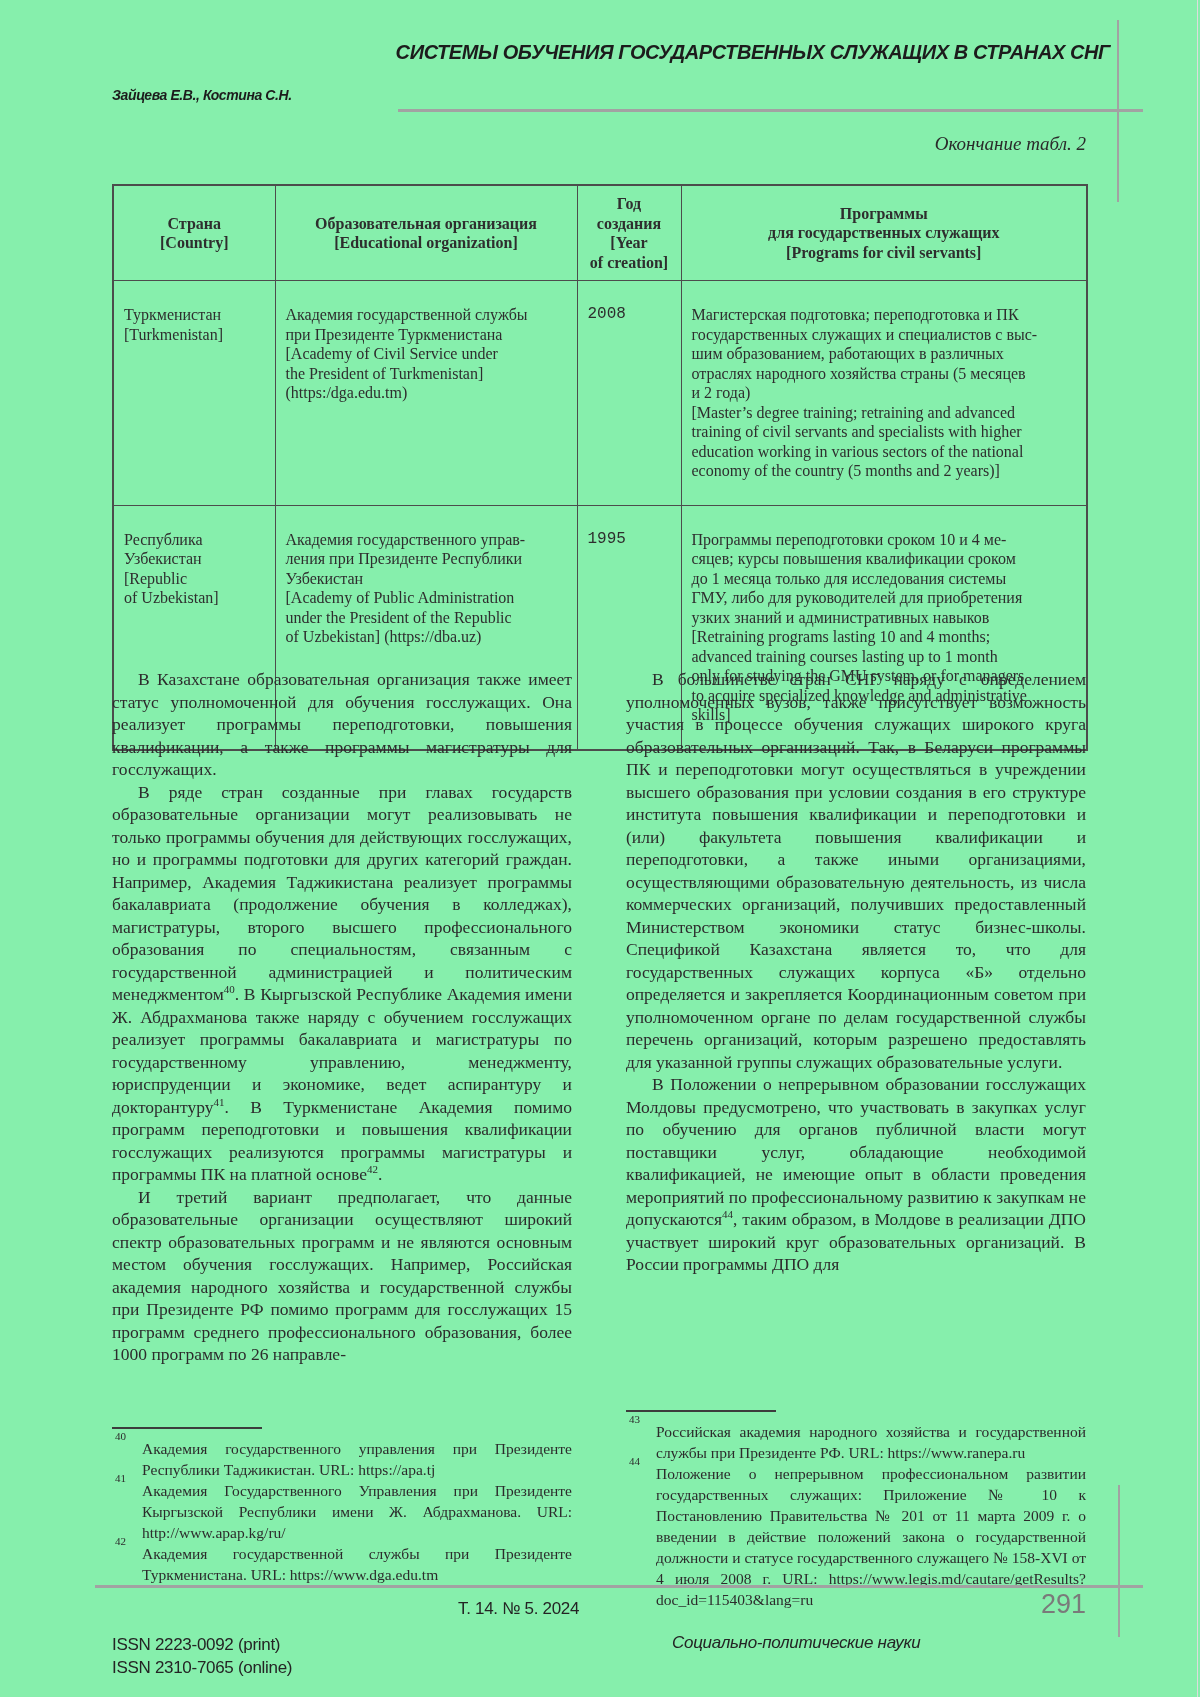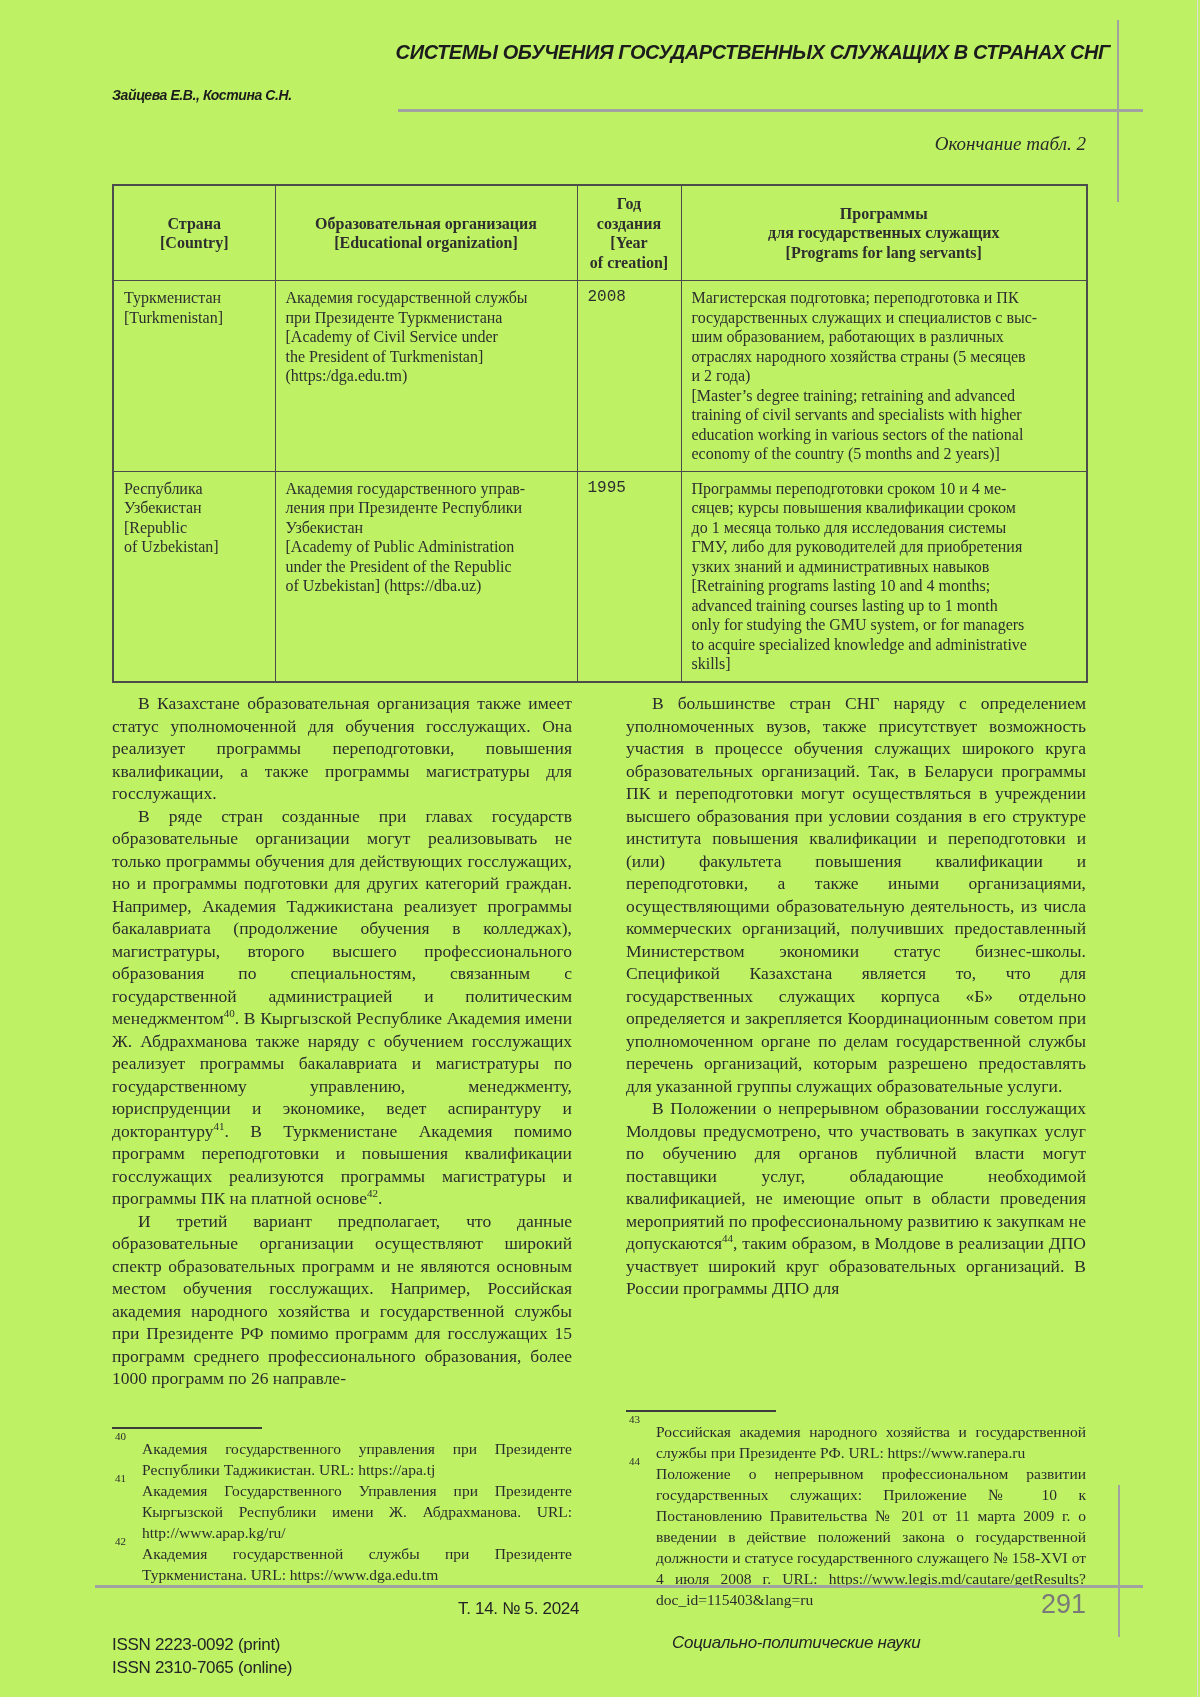--- a/index.html
+++ b/index.html
@@ -1,38 +1,38 @@
 <!DOCTYPE html>
 <html lang="ru"><head>
 <meta charset="utf-8">
 <style>
   html,body{margin:0;padding:0;background:#ffffff;}
-  .page{position:relative;width:1200px;height:1697px;background:#bef264;overflow:hidden;
+  .page{position:relative;width:1200px;height:1697px;background:#86efac;overflow:hidden;
         font-family:"Liberation Serif","DejaVu Serif",serif;color:#2e2e2e;}
   .edge-right{position:absolute;right:2px;top:0;width:1px;height:100%;background:#dcdcdc;}
 
   
   .running-title{position:absolute;top:41px;right:90px;font-family:"Liberation Sans","DejaVu Sans",sans-serif;
         font-style:italic;font-weight:bold;font-size:20px;letter-spacing:-0.4px;color:#1c1c1c;}
   .authors{position:absolute;top:87px;left:112px;font-family:"Liberation Sans","DejaVu Sans",sans-serif;
         font-style:italic;font-weight:bold;font-size:14px;letter-spacing:-0.4px;color:#1c1c1c;}
   .header-rule{position:absolute;top:109px;left:398px;width:745px;height:3px;background:#a2a2a2;}
   .mark-top{position:absolute;left:1117px;top:20px;width:2px;height:182px;background:#a2a2a2;}
   .table-caption{position:absolute;top:133px;right:114px;font-style:italic;font-size:19px;color:#2a2a2a;margin-left:17px;}
 
   
   .data-table{position:absolute;left:112px;top:184px;width:974px;border-collapse:collapse;table-layout:fixed;
         font-size:16px;line-height:19.5px;color:#2e2e2e;border:2.5px solid #4c4c4c;}
   .data-table th,.data-table td{border:1.5px solid #4c4c4c;white-space:pre-line;}
   .data-table th{font-weight:bold;text-align:center;vertical-align:middle;height:86px;padding:4px 6px;}
-  .data-table td{vertical-align:top;text-align:left;padding:7px 10px;}
+  .data-table td{vertical-align:top;text-align:left;padding:24px 10px;}
   .data-table td.year{font-family:Liberation Mono, monospace;}
 
   
-  .bodycol{position:absolute;top:692px;width:460px;text-align:justify;font-size:17.5px;line-height:22.5px;
+  .bodycol{position:absolute;top:668px;width:460px;text-align:justify;font-size:17.5px;line-height:22.5px;
         color:#2c2c2c;}
   .bodycol.left{left:112px;height:730px;overflow:hidden;}
   .bodycol.right{left:626px;height:714px;overflow:hidden;}
   p.para{margin:0;text-indent:26px;}
   p.para.noindent{text-indent:0;}
   .bodycol sup,.fn .num{font-size:11px;line-height:0;}
 
   
   .footnotes{position:absolute;width:460px;font-size:15.5px;line-height:21px;text-align:justify;color:#2c2c2c;}
   .footnotes.fl{left:112px;top:1427px;}
@@ -75,21 +75,21 @@
         <th>Страна
 [Country]</th>
         <th>Образовательная организация
 [Educational organization]</th>
         <th>Год
 создания
 [Year
 of creation]</th>
         <th>Программы
 для государственных служащих
-[Programs for lang servants]</th>
+[Programs for civil servants]</th>
       </tr>
     </thead>
     <tbody>
       <tr>
         <td>Туркменистан
 [Turkmenistan]</td>
         <td>Академия государственной службы
 при Президенте Туркменистана
 [Academy of Civil Service under
 the President of Turkmenistan]

